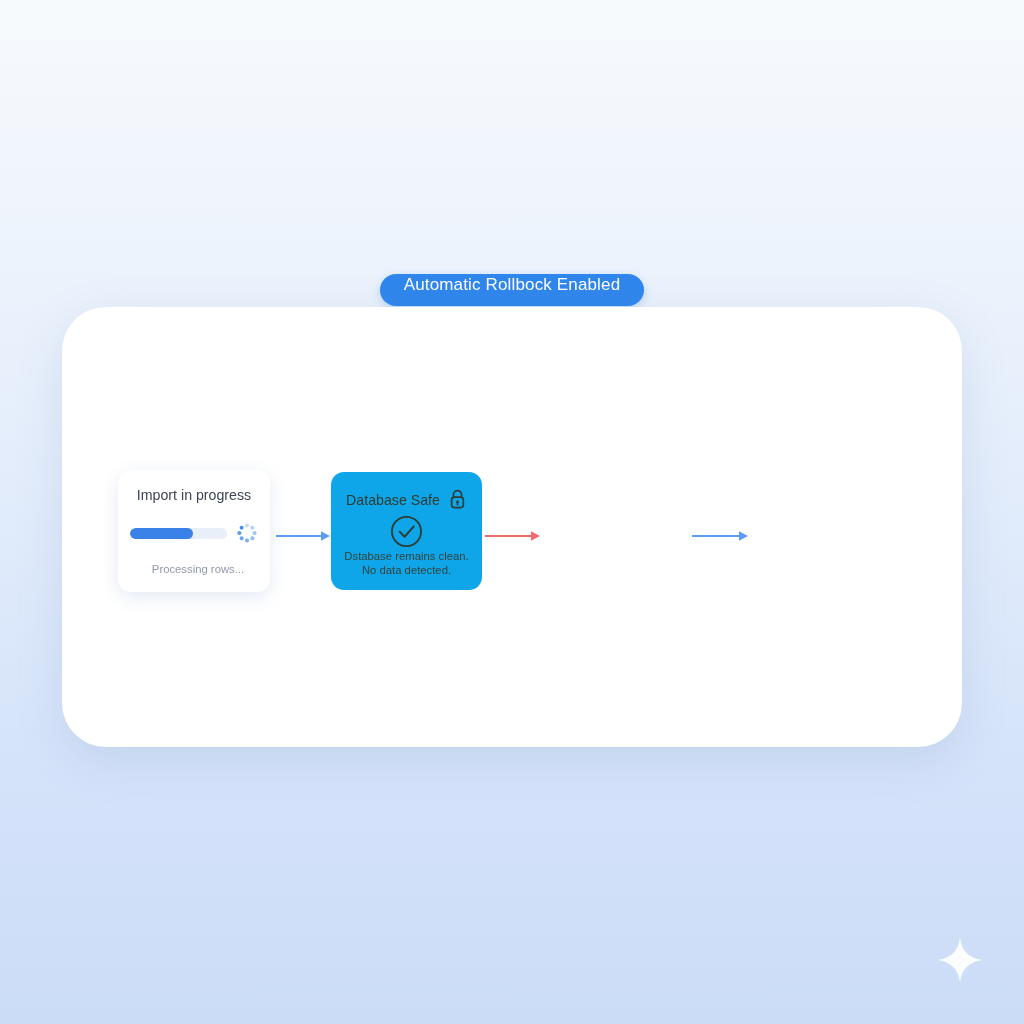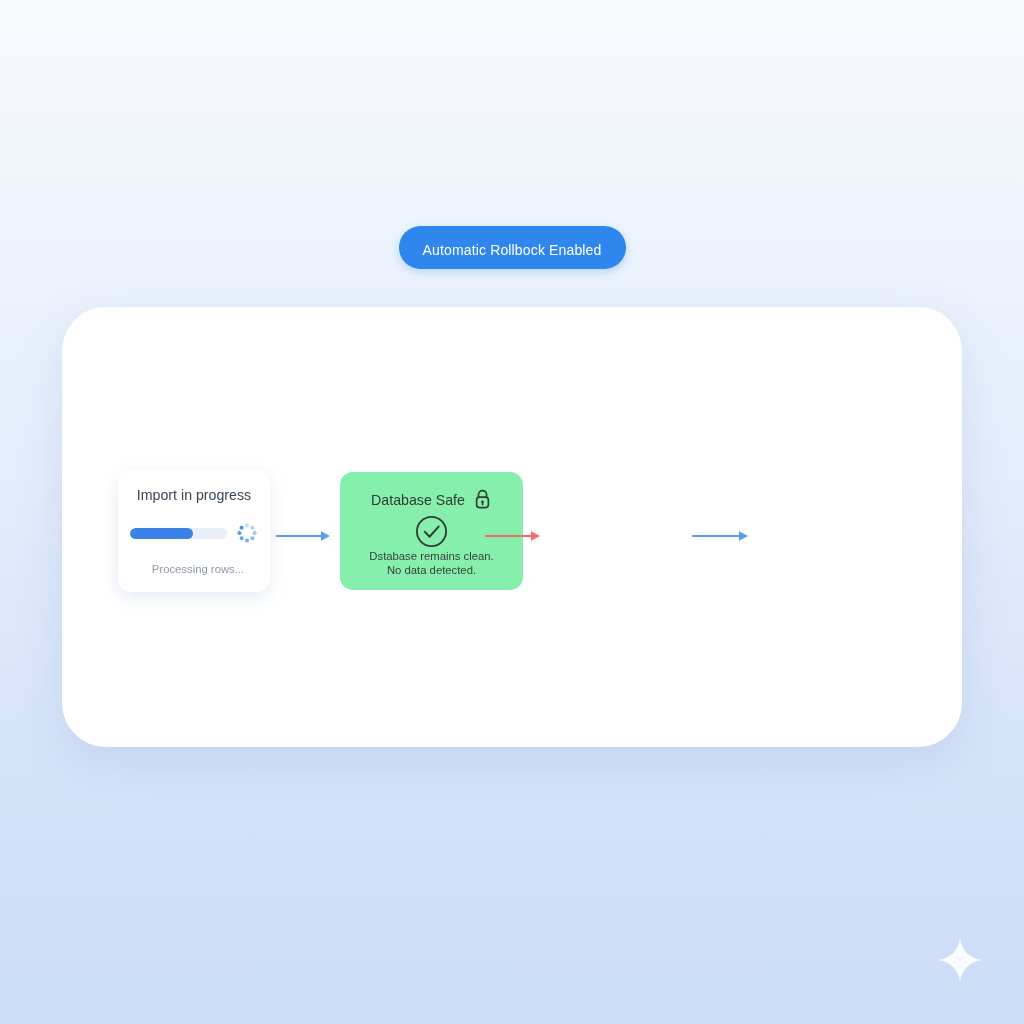--- a/index.html
+++ b/index.html
@@ -20,26 +20,27 @@
     position: absolute;
     top: 226px;
     left: 0;
     width: 1024px;
     display: flex;
     justify-content: center;
   }
   .badge {
     background: #2f86ec;
     color: #ffffff;
-    font-size: 14px;
+    font-size: 17px;
     letter-spacing: 0.15px;
-    padding: 16px 24px 11px;
+    padding: 1px 24px 11px;
     border-radius: 999px;
     box-shadow: 0 3px 10px rgba(47,134,236,0.28);
     white-space: nowrap;
+    margin-top: 48px;
   }
 
   
   .panel {
     position: absolute;
     left: 62px;
     top: 307px;
     width: 900px;
     height: 440px;
     background: #ffffff;
@@ -50,21 +51,20 @@
   
   .flow {
     position: absolute;
     left: 62px;
     top: 468px;
     width: 900px;
     height: 125px;
     display: flex;
     align-items: center;
     justify-content: flex-start;
-    gap: 9px;
   }
 
   .card {
     box-sizing: border-box;
     border-radius: 13px;
     display: flex;
     flex-direction: column;
     align-items: center;
     justify-content: flex-start;
     padding: 16px 10px 14px;
@@ -149,23 +149,23 @@
     height: 118px;
     background: #6ba3ea;
     margin-left: 61px;
     justify-content: space-between;
   }
   .card-rollback .card-title { color: #ffffff; }
   .card-rollback .card-sub { color: #f2f7fe; }
 
   
   .card-safe {
-    width: 183px;
+    width: 151px;
     height: 118px;
-    background: #86efac;
+    background: #0ea5e9;
     margin-left: 61px;
     justify-content: space-between;
   }
   .card-safe .card-title { color: #2e3c33; }
   .card-safe .card-sub { color: #33423a; }
   .safe-head {
     display: flex;
     align-items: center;
     gap: 8px;
     justify-content: center;

